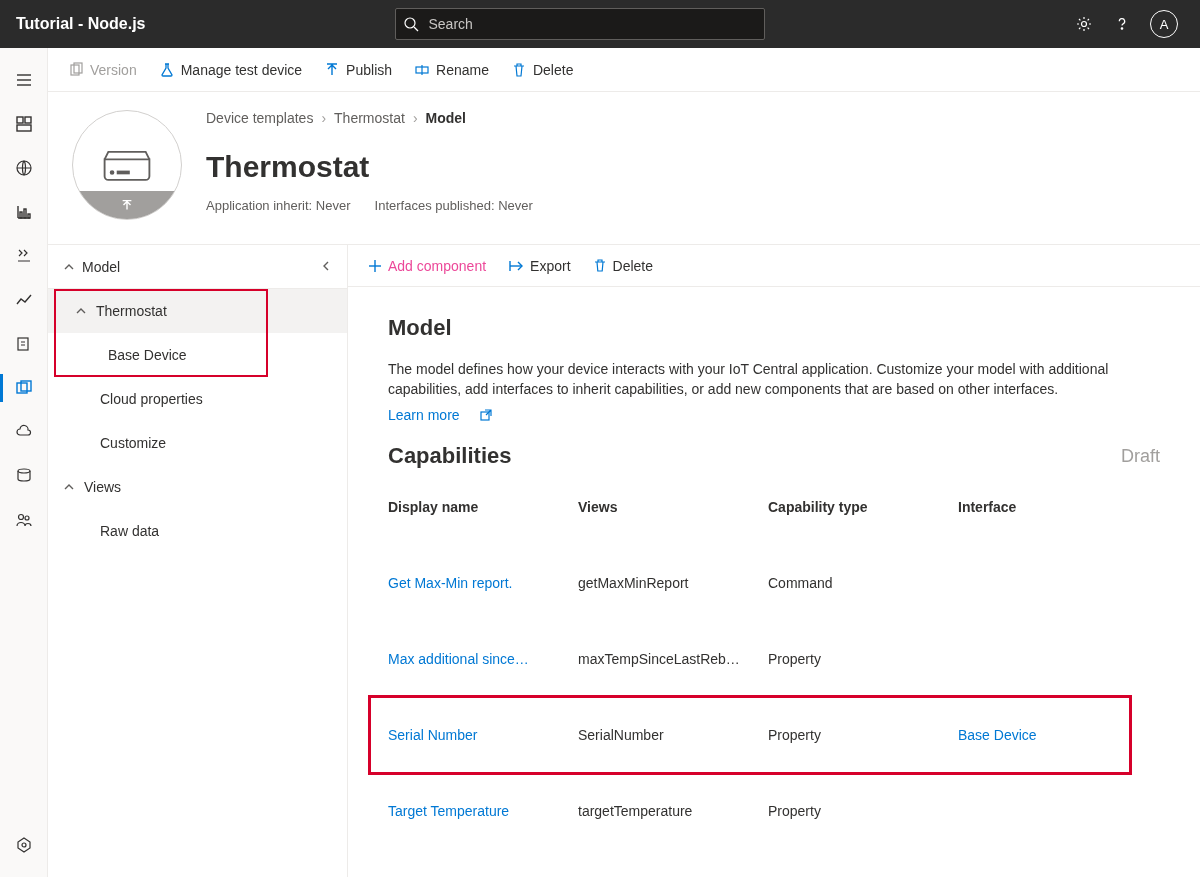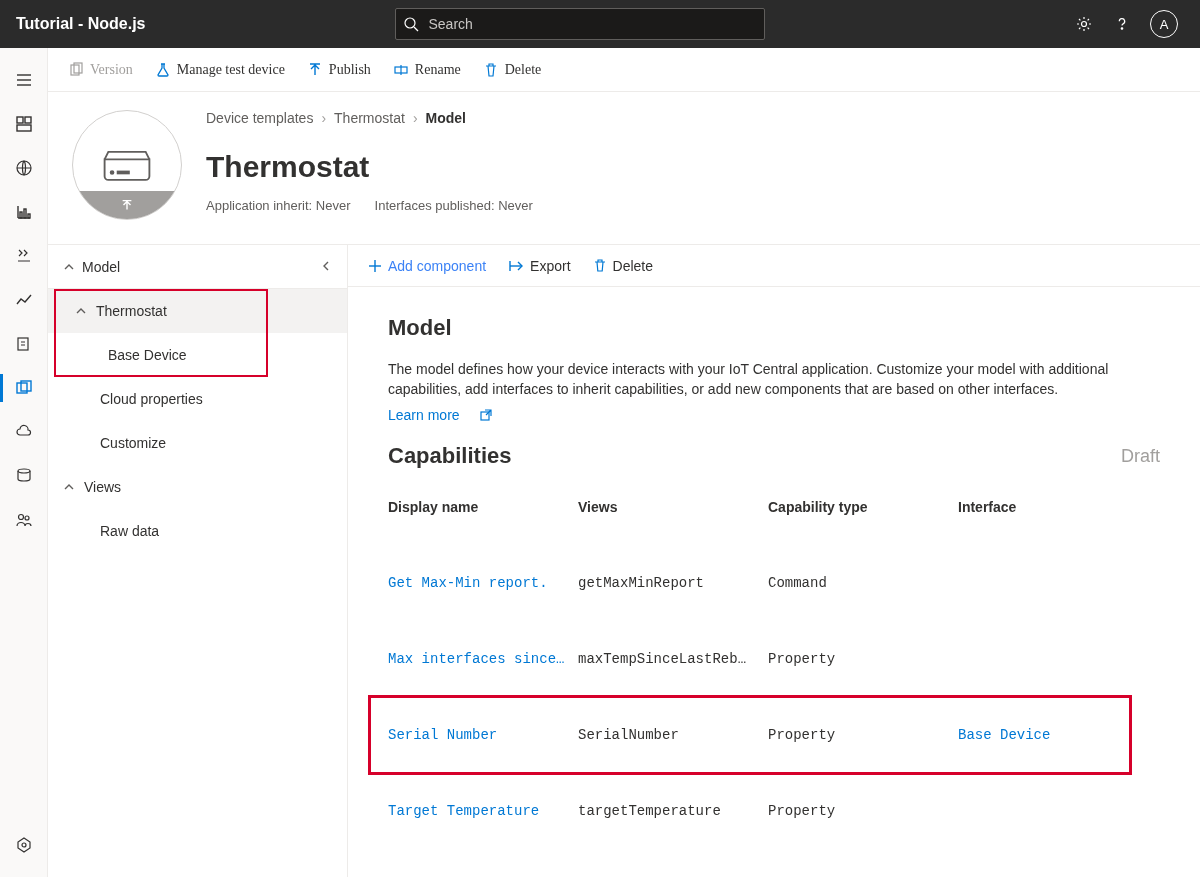--- a/index.html
+++ b/index.html
@@ -13,21 +13,21 @@
 .top-right { margin-left: auto; margin-right: 0; display: flex; align-items: center; gap: 18px; padding-left: 20px; padding-right: 6px; }
 .top-icon { width: 20px; height: 20px; cursor: pointer; display: flex; align-items: center; justify-content: center; }
 .avatar-circle { width: 28px; height: 28px; border: 1px solid #fff; border-radius: 50%; display: flex; align-items: center; justify-content: center; font-size: 13px; }
 .layout { display: flex; height: calc(877px - 48px); }
 .iconrail { width: 48px; background: #faf9f8; border-right: 1px solid #edebe9; display: flex; flex-direction: column; align-items: center; padding-top: 10px; }
 .iconrail .rail-btn { width: 48px; height: 44px; display: flex; align-items: center; justify-content: center; cursor: pointer; position: relative; }
 .iconrail .rail-btn.active::before { content:""; position:absolute; left:0; top:8px; bottom:8px; width:3px; background:#0078d4; }
 .iconrail .rail-btn svg { width: 18px; height: 18px; }
 .iconrail .rail-bottom { margin-top: auto; margin-bottom: 10px; }
 .content { flex: 1; display: flex; flex-direction: column; }
-.cmdbar { height: 44px; border-bottom: 1px solid #edebe9; display: flex; align-items: center; padding: 0 20px; gap: 22px; font-family: Liberation Serif, serif; }
+.cmdbar { height: 44px; border-bottom: 1px solid #edebe9; display: flex; align-items: center; padding: 0 20px; gap: 22px; }
 .cmdbtn { display: flex; align-items: center; gap: 6px; cursor: pointer; color: #323130; }
 .cmdbtn.disabled { color: #a19f9d; }
 .cmdbtn .ic { width: 16px; height: 16px; display: inline-flex; align-items: center; justify-content: center; }
 .header-area { padding: 18px 0 24px 24px; display: flex; gap: 24px; }
 .device-icon-circle { width: 110px; height: 110px; border: 1px solid #d2d0ce; border-radius: 50%; display: flex; flex-direction: column; align-items: center; justify-content: center; position: relative; overflow: hidden; }
 .device-icon-circle .bottom-arc { position: absolute; bottom: 0; left: 0; right: 0; height: 28px; background: #a19f9d; display:flex; align-items:center; justify-content:center; }
 .header-text { display: flex; flex-direction: column; gap: 2px; }
 .breadcrumb { display: flex; gap: 8px; align-items: center; color: #605e5c; font-size: 14px; margin-bottom: 22px; }
 .breadcrumb .sep { color: #a19f9d; }
 .breadcrumb .current { color: #323130; font-weight: 600; }
@@ -49,21 +49,21 @@
 .detail-body { padding: 28px 40px; }
 .section-title { font-size: 22px; font-weight: 600; margin-bottom: 18px; }
 .section-desc { color: #323130; line-height: 20px; }
 .learn-more { color: #0078d4; cursor: pointer; display: inline-flex; align-items: center; gap: 20px; margin-top: 8px; }
 .cap-header { display:flex; align-items:center; justify-content: space-between; margin-top: 20px; }
 .draft-label { color: #a19f9d; font-size: 18px; }
 .cap-title { font-size: 22px; font-weight: 600; }
 .cap-table { margin-top: 30px; width: 100%; }
 .cap-hrow, .cap-drow { display: grid; grid-template-columns: 190px 190px 190px 1fr; gap: 0; align-items: center; }
 .cap-hrow { font-weight: 600; padding-bottom: 30px; }
-.cap-drow { height: 76px; font-family: Liberation Mono, monospace; }
+.cap-drow { height: 76px; }
 .cap-drow .linkcell { color: #0078d4; cursor: pointer; }
 .cap-drow.hl { outline: 3px solid #d6002a; outline-offset: -1px; padding: 0 8px 0 0; margin-left: -18px; padding-left: 18px; margin-right: 30px; }
 .tree-container { position: relative; }
 svg { flex-shrink: 0; }
 </style>
 </head>
 <body>
 
 <div class="topbar">
   <div class="app-title">Tutorial - Node.js</div>
@@ -293,21 +293,21 @@
         </div>
       </div>
 
       <div class="detail-panel">
         <div class="detail-cmdbar">
           <div class="detail-cmdbtn">
             <svg width="14" height="14" viewBox="0 0 14 14" stroke="#0078d4" stroke-width="1.4">
                 <line x1="7" y1="1" x2="7" y2="13"></line>
                 <line x1="1" y1="7" x2="13" y2="7"></line>
               </svg>
-            <span style="color:#3b82f6;">Add component</span>
+            <span style="color:#ec4899;">Add component</span>
           </div>
           <div class="detail-cmdbtn">
             <svg width="16" height="14" viewBox="0 0 16 14" fill="none" stroke="#0078d4" stroke-width="1.4">
                 <line x1="2" y1="2" x2="2" y2="12"></line>
                 <line x1="2" y1="7" x2="13" y2="7"></line>
                 <polyline points="10,3 14,7 10,11"></polyline>
               </svg>
             <span style="color:#323130;">Export</span>
           </div>
           <div class="detail-cmdbtn">
@@ -342,21 +342,21 @@
               <div>Interface</div>
             </div>
 
             <div class="cap-drow">
               <div class="linkcell">Get Max-Min report.</div>
               <div>getMaxMinReport</div>
               <div>Command</div>
               <div class="linkcell"></div>
             </div>
             <div class="cap-drow">
-              <div class="linkcell">Max interfaces since…</div>
+              <div class="linkcell">Max additional since…</div>
               <div>maxTempSinceLastReb…</div>
               <div>Property</div>
               <div class="linkcell"></div>
             </div>
             <div class="cap-drow hl">
               <div class="linkcell">Serial Number</div>
               <div>SerialNumber</div>
               <div>Property</div>
               <div class="linkcell">Base Device</div>
             </div>

